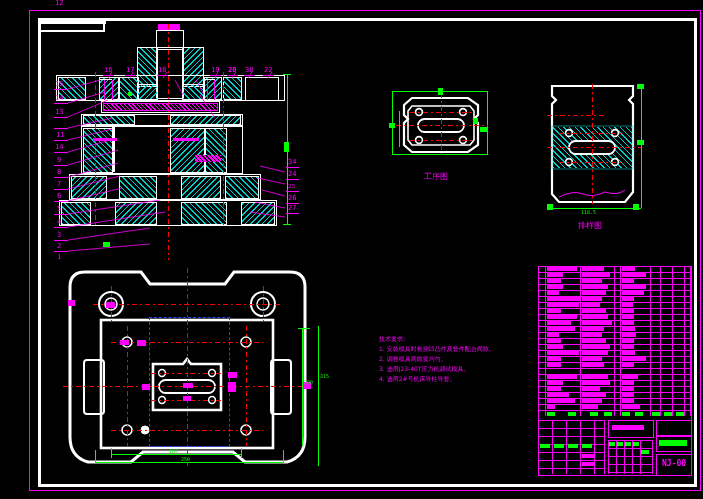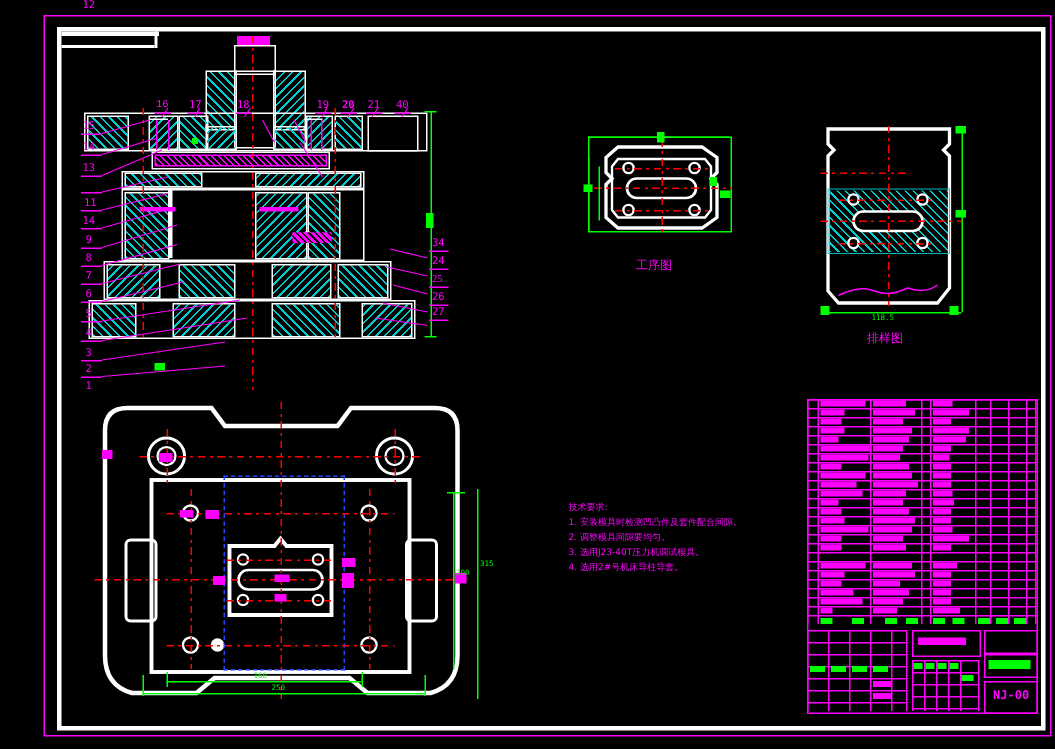--- a/index.html
+++ b/index.html
@@ -194,22 +194,22 @@
         <path d="M196,80 L204,95"></path>
         <path d="M200,95 L215,118"></path>
       </g>
     </svg>
 
     <span class="t num abs" style="left:104px;top:67px;font-family:Liberation Mono, monospace;">16</span>
     <span class="t num abs" style="left:126px;top:67px;">17</span>
     <span class="t num abs" style="left:158px;top:67px;">18</span>
     <span class="t num abs" style="left:211px;top:67px;">19</span>
     <span class="t num abs" style="left:228px;top:67px;font-weight:bold;">20</span>
-    <span class="t num abs" style="left:245px;top:67px;">21</span>
-    <span class="t num abs" style="left:264px;top:67px;">40</span>
+    <span class="t num abs" style="left:245px;top:67px;">38</span>
+    <span class="t num abs" style="left:264px;top:67px;">22</span>
     <div class="hl-m" style="left:103px;top:75px;width:11px;"></div>
     <div class="hl-m" style="left:125px;top:75px;width:11px;"></div>
     <div class="hl-m" style="left:157px;top:75px;width:11px;"></div>
     <div class="hl-m" style="left:210px;top:75px;width:11px;"></div>
     <div class="hl-m" style="left:227px;top:75px;width:11px;"></div>
     <div class="hl-m" style="left:244px;top:75px;width:11px;"></div>
     <div class="hl-m" style="left:263px;top:75px;width:11px;"></div>
 
     <span class="t num abs" style="left:288px;top:159px;">34</span>
     <span class="t num abs" style="left:288px;top:171px;">24</span>

